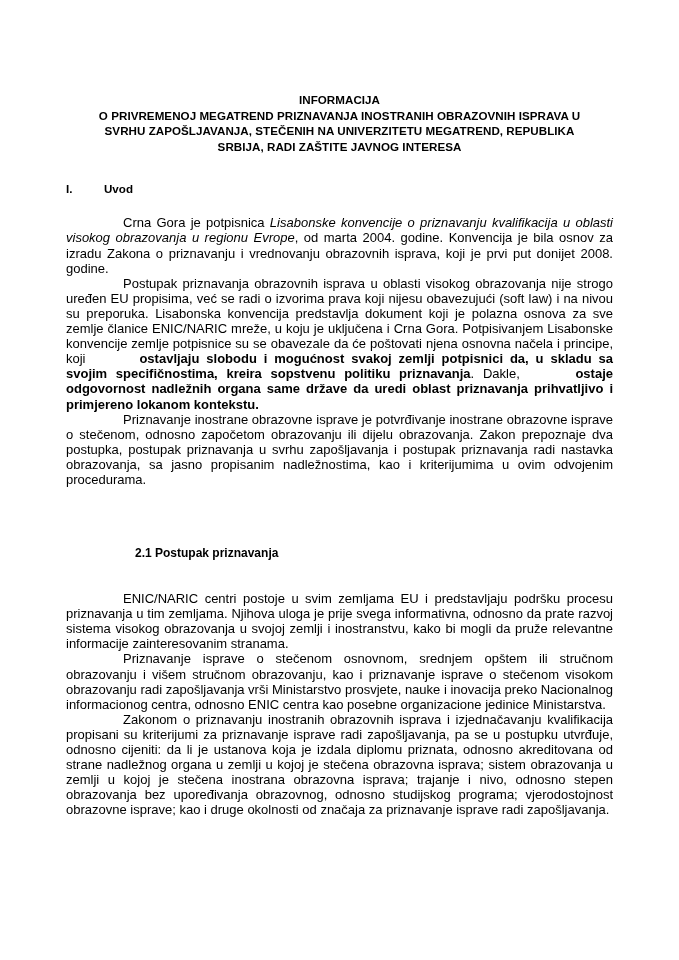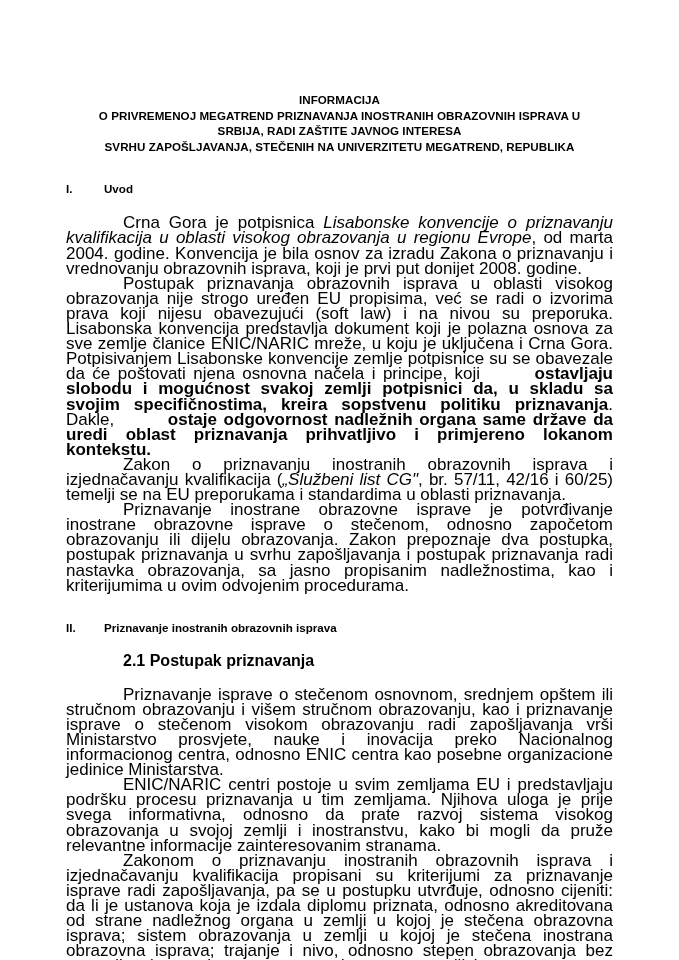--- a/index.html
+++ b/index.html
@@ -53,82 +53,77 @@
     display: inline-block;
     width: 38px;
     flex: 0 0 38px;
     font-weight: bold;
   }
   .section-heading .heading-text {
     flex: 1 1 auto;
   }
   .sub-heading {
     font-weight: bold;
-    font-size: 16px;
+    font-size: 12px;
     line-height: 14px;
-    margin: 0;
+    margin: 12px;
     padding-left: 57px;
   }
   p.para {
     margin: 0;
-    font-size: 17px;
+    font-size: 13px;
     line-height: 15.1px;
     text-align: justify;
     text-indent: 57px;
     hyphens: none;
   }
   .spacer-lg { height: 28px; }
   .spacer-md { height: 19px; }
   em.it { font-style: italic; }
   strong.bd { font-weight: bold; margin-left: 47px; }
 </style>
 </head>
 <body>
 
 <div class="page">
   <div class="content">
 
     <div class="doc-title">
       <span class="title-line">INFORMACIJA</span>
       <span class="title-line">O PRIVREMENOJ MEGATREND PRIZNAVANJA INOSTRANIH OBRAZOVNIH ISPRAVA U</span>
+      <span class="title-line">SVRHU ZAPOŠLJAVANJA, STEČENIH NA UNIVERZITETU MEGATREND, REPUBLIKA</span>
       <span class="title-line">SRBIJA, RADI ZAŠTITE JAVNOG INTERESA</span>
-      <span class="title-line">SVRHU ZAPOŠLJAVANJA, STEČENIH NA UNIVERZITETU MEGATREND, REPUBLIKA</span>
     </div>
 
     <div class="spacer-lg"></div>
 
     <div class="section-heading">
       <span class="numeral">I.</span>
       <span class="heading-text">Uvod</span>
     </div>
 
     <div class="spacer-md"></div>
 
     <p class="para"><span>Crna Gora je potpisnica </span><em class="it">Lisabonske konvencije o priznavanju kvalifikacija u oblasti visokog obrazovanja u regionu Evrope</em><span>, od marta 2004. godine. Konvencija je bila osnov za izradu Zakona o priznavanju i vrednovanju obrazovnih isprava, koji je prvi put donijet 2008. godine.</span></p>
 
     <p class="para"><span>Postupak priznavanja obrazovnih isprava u oblasti visokog obrazovanja nije strogo uređen EU propisima, već se radi o izvorima prava koji nijesu obavezujući (soft law) i na nivou su preporuka. Lisabonska konvencija predstavlja dokument koji je polazna osnova za sve zemlje članice ENIC/NARIC mreže, u koju je uključena i Crna Gora. Potpisivanjem Lisabonske konvencije zemlje potpisnice su se obavezale da će poštovati njena osnovna načela i principe, koji </span><strong class="bd">ostavljaju slobodu i mogućnost svakoj zemlji potpisnici da, u skladu sa svojim specifičnostima, kreira sopstvenu politiku priznavanja</strong><span>. Dakle, </span><strong class="bd">ostaje odgovornost nadležnih organa same države da uredi oblast priznavanja prihvatljivo i primjereno lokanom kontekstu.</strong></p>
 
-    <p class="para"><span>Zakon o priznavanju inostranih obrazovnih isprava i izjednačavanju kvalifikacija (</span><em class="it">„Službeni list CG"</em><span>, br. 57/11, 42/16 i 60/25) temelji se na EU preporukama i standardima u oblasti priznavanja.</span></p>
 
     <p class="para">Priznavanje inostrane obrazovne isprave je potvrđivanje inostrane obrazovne isprave o stečenom, odnosno započetom obrazovanju ili dijelu obrazovanja. Zakon prepoznaje dva postupka, postupak priznavanja u svrhu zapošljavanja i postupak priznavanja radi nastavka obrazovanja, sa jasno propisanim nadležnostima, kao i kriterijumima u ovim odvojenim procedurama.</p>
 
     <div class="spacer-lg"></div>
 
-    <div class="section-heading">
-      <span class="numeral">II.</span>
-      <span class="heading-text">Priznavanje inostranih obrazovnih isprava</span>
-    </div>
 
     <div class="spacer-md"></div>
 
     <div class="sub-heading">2.1 Postupak priznavanja</div>
 
     <div class="spacer-md"></div>
 
+    <p class="para">ENIC/NARIC centri postoje u svim zemljama EU i predstavljaju podršku procesu priznavanja u tim zemljama. Njihova uloga je prije svega informativna, odnosno da prate razvoj sistema visokog obrazovanja u svojoj zemlji i inostranstvu, kako bi mogli da pruže relevantne informacije zainteresovanim stranama.</p>
+
     <p class="para">Priznavanje isprave o stečenom osnovnom, srednjem opštem ili stručnom obrazovanju i višem stručnom obrazovanju, kao i priznavanje isprave o stečenom visokom obrazovanju radi zapošljavanja vrši Ministarstvo prosvjete, nauke i inovacija preko Nacionalnog informacionog centra, odnosno ENIC centra kao posebne organizacione jedinice Ministarstva.</p>
-
-    <p class="para">ENIC/NARIC centri postoje u svim zemljama EU i predstavljaju podršku procesu priznavanja u tim zemljama. Njihova uloga je prije svega informativna, odnosno da prate razvoj sistema visokog obrazovanja u svojoj zemlji i inostranstvu, kako bi mogli da pruže relevantne informacije zainteresovanim stranama.</p>
 
     <p class="para">Zakonom o priznavanju inostranih obrazovnih isprava i izjednačavanju kvalifikacija propisani su kriterijumi za priznavanje isprave radi zapošljavanja, pa se u postupku utvrđuje, odnosno cijeniti: da li je ustanova koja je izdala diplomu priznata, odnosno akreditovana od strane nadležnog organa u zemlji u kojoj je stečena obrazovna isprava; sistem obrazovanja u zemlji u kojoj je stečena inostrana obrazovna isprava; trajanje i nivo, odnosno stepen obrazovanja bez upoređivanja obrazovnog, odnosno studijskog programa; vjerodostojnost obrazovne isprave; kao i druge okolnosti od značaja za priznavanje isprave radi zapošljavanja.</p>
 
 
   </div>
 </div>
 
 </body></html>

